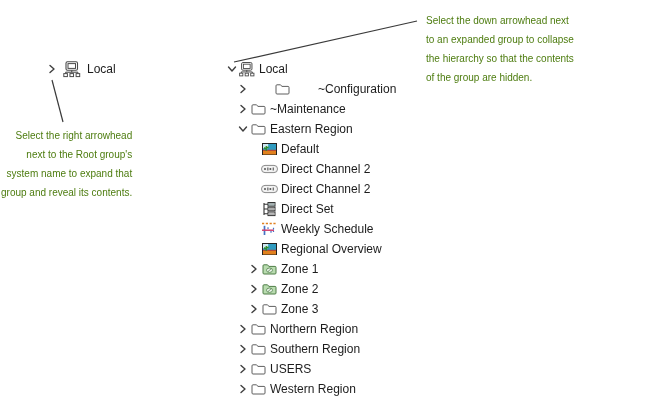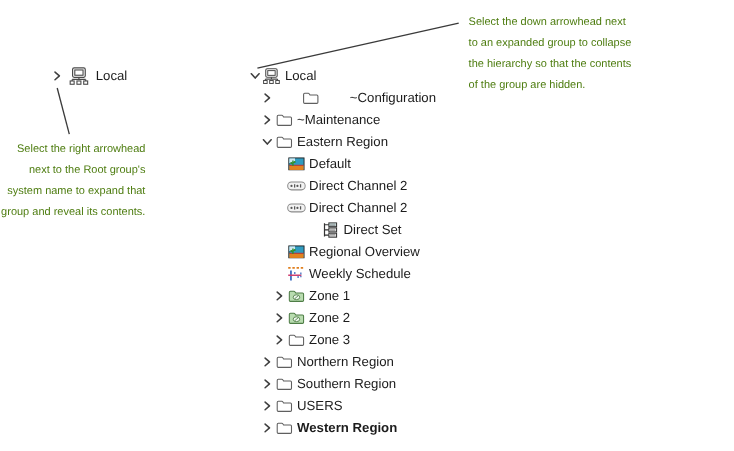--- a/index.html
+++ b/index.html
@@ -163,58 +163,58 @@
         <svg width="17" height="10" viewBox="0 0 17 10">
      <rect x="0.5" y="1.4" width="16" height="7.2" rx="3.5" fill="#f2f2f2" stroke="#8a8a8a" stroke-width="1"></rect>
      <circle cx="4" cy="5" r="1" fill="#555555"></circle>
      <rect x="6.3" y="3.5" width="1.1" height="3" fill="#555555"></rect>
      <circle cx="9.4" cy="5" r="1" fill="#555555"></circle>
      <rect x="11.7" y="3.5" width="1.1" height="3" fill="#555555"></rect>
    </svg>
       </span>
       <span class="tlabel">Direct Channel 2</span>
     </div>
-    <div class="trow" style="padding-left: 22px; justify-content: center;">
+    <div class="trow" style="padding-left: 22px;">
       <span class="chev"></span>
       <span class="ticon">
         <svg width="14" height="15" viewBox="0 0 14 15">
      <path d="M2 1 V13 M2 2.3 H6 M2 7 H6 M2 11.8 H6" fill="none" stroke="#333333" stroke-width="1.1"></path>
      <rect x="6" y="0.5" width="7" height="3.6" fill="#d8eef0" stroke="#333333" stroke-width="1"></rect>
      <rect x="6" y="5.2" width="7" height="3.6" fill="#fff" stroke="#333333" stroke-width="1"></rect>
      <rect x="6" y="10" width="7" height="3.6" fill="#fff" stroke="#333333" stroke-width="1"></rect>
      <path d="M7 1.7 H12 M7 2.9 H12 M7 6.4 H12 M7 7.6 H12 M7 11.2 H12 M7 12.4 H12" stroke="#666" stroke-width="0.6"></path>
    </svg>
       </span>
       <span class="tlabel">Direct Set</span>
     </div>
     <div class="trow" style="padding-left: 22px;">
       <span class="chev"></span>
       <span class="ticon">
+        <svg width="16" height="14" viewBox="0 0 16 14">
+     <path d="M1 1.5 H15" stroke="#e08020" stroke-width="1.6" stroke-dasharray="2.2 1.6"></path>
+     <path d="M3.5 3.8 V13" stroke="#4472c4" stroke-width="1.7"></path>
+     <path d="M1 8.2 H13" stroke="#d04070" stroke-width="1.5"></path>
+     <path d="M7 5.2 V7.4 M10 9 V11.6 M12.5 5.8 V10" stroke="#4472c4" stroke-width="1.2" stroke-dasharray="1.8 1.3"></path>
+   </svg>
+      </span>
+      <span class="tlabel">Weekly Schedule</span>
+    </div>
+    <div class="trow" style="padding-left: 22px;">
+      <span class="chev"></span>
+      <span class="ticon">
         <svg width="15" height="12" viewBox="0 0 15 12">
      <rect x="0.5" y="0.5" width="14" height="11" fill="#2f9bc0" stroke="#222" stroke-width="1"></rect>
      <rect x="1" y="1" width="5.2" height="4.2" fill="#cfe9f2"></rect>
      <rect x="1" y="7.6" width="13" height="3.9" fill="#e2821e"></rect>
      <rect x="1" y="6.8" width="13" height="1" fill="#c23a2a"></rect>
      <path d="M4.3 8 V3 M2.7 4.2 V5.4 H4.3 M6 3.4 V4.6 H4.3" fill="none" stroke="#2f8f2f" stroke-width="1.3"></path>
    </svg>
       </span>
       <span class="tlabel">Regional Overview</span>
     </div>
-    <div class="trow" style="padding-left: 22px;">
-      <span class="chev"></span>
-      <span class="ticon">
-        <svg width="16" height="14" viewBox="0 0 16 14">
-     <path d="M1 1.5 H15" stroke="#e08020" stroke-width="1.6" stroke-dasharray="2.2 1.6"></path>
-     <path d="M3.5 3.8 V13" stroke="#4472c4" stroke-width="1.7"></path>
-     <path d="M1 8.2 H13" stroke="#d04070" stroke-width="1.5"></path>
-     <path d="M7 5.2 V7.4 M10 9 V11.6 M12.5 5.8 V10" stroke="#4472c4" stroke-width="1.2" stroke-dasharray="1.8 1.3"></path>
-   </svg>
-      </span>
-      <span class="tlabel">Weekly Schedule</span>
-    </div>
     <div class="trow" style="padding-left: 22px; align-items: center;">
       <span class="chev">
         <svg width="12" height="12" viewBox="0 0 12 12">
           <path d="M4 2.5 L8 6 L4 9.5" fill="none" stroke="#3f3f3f" stroke-width="1.4" stroke-linecap="round" stroke-linejoin="round"></path>
         </svg>
       </span>
       <span class="ticon">
         <svg width="15" height="12" viewBox="0 0 15 12">
      <path d="M1 2.8 Q1 1.8 2 1.8 L5.2 1.8 Q5.8 1.8 6.1 2.3 L6.8 3.4 L13 3.4 Q14 3.4 14 4.4 L14 10 Q14 11 13 11 L2 11 Q1 11 1 10 Z" fill="#b9dcb0" stroke="#4e7d46" stroke-width="1"></path>
      <ellipse cx="7.5" cy="7.2" rx="3" ry="2.2" fill="#eef7ee" stroke="#4e7d46" stroke-width="0.8"></ellipse>
@@ -283,21 +283,21 @@
           <path d="M4 2.5 L8 6 L4 9.5" fill="none" stroke="#3f3f3f" stroke-width="1.4" stroke-linecap="round" stroke-linejoin="round"></path>
         </svg>
       </span>
       <span class="ticon">
         <svg width="15" height="12" viewBox="0 0 15 12">
      <path d="M1 2.8 Q1 1.8 2 1.8 L5.2 1.8 Q5.8 1.8 6.1 2.3 L6.8 3.4 L13 3.4 Q14 3.4 14 4.4 L14 10 Q14 11 13 11 L2 11 Q1 11 1 10 Z" fill="#fff" stroke="#5f5f5f" stroke-width="1"></path>
    </svg>
       </span>
       <span class="tlabel">USERS</span>
     </div>
-    <div class="trow" style="padding-left: 11px; font-weight: bold;">
+    <div class="trow" style="padding-left: 11px;">
       <span class="chev">
         <svg width="12" height="12" viewBox="0 0 12 12">
           <path d="M4 2.5 L8 6 L4 9.5" fill="none" stroke="#3f3f3f" stroke-width="1.4" stroke-linecap="round" stroke-linejoin="round"></path>
         </svg>
       </span>
       <span class="ticon">
         <svg width="15" height="12" viewBox="0 0 15 12">
      <path d="M1 2.8 Q1 1.8 2 1.8 L5.2 1.8 Q5.8 1.8 6.1 2.3 L6.8 3.4 L13 3.4 Q14 3.4 14 4.4 L14 10 Q14 11 13 11 L2 11 Q1 11 1 10 Z" fill="#fff" stroke="#5f5f5f" stroke-width="1"></path>
    </svg>
       </span>

